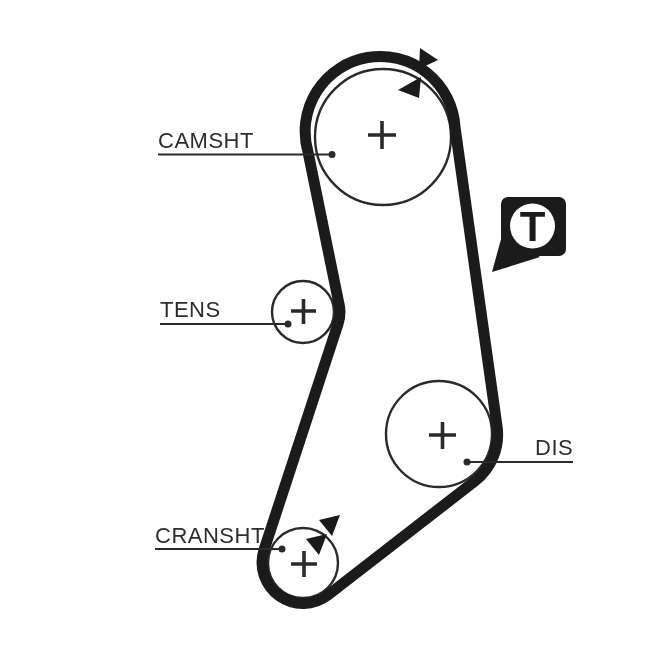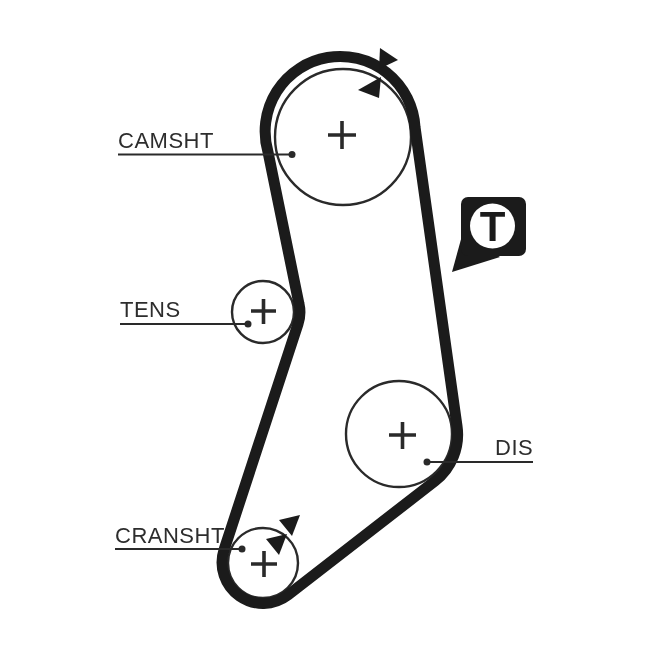--- a/index.html
+++ b/index.html
@@ -9,20 +9,21 @@
     height: 650px;
     background: #ffffff;
     font-family: "Liberation Sans", sans-serif;
   }
   .stage {
     position: relative;
     width: 540px;
     height: 650px;
     background: #ffffff;
     overflow: hidden;
+    margin-left: 40px;
   }
   svg { display: block; }
   .pulley {
     fill: none;
     stroke: #2a2a2a;
     stroke-width: 2.4;
   }
   .plus {
     fill: none;
     stroke: #2a2a2a;

